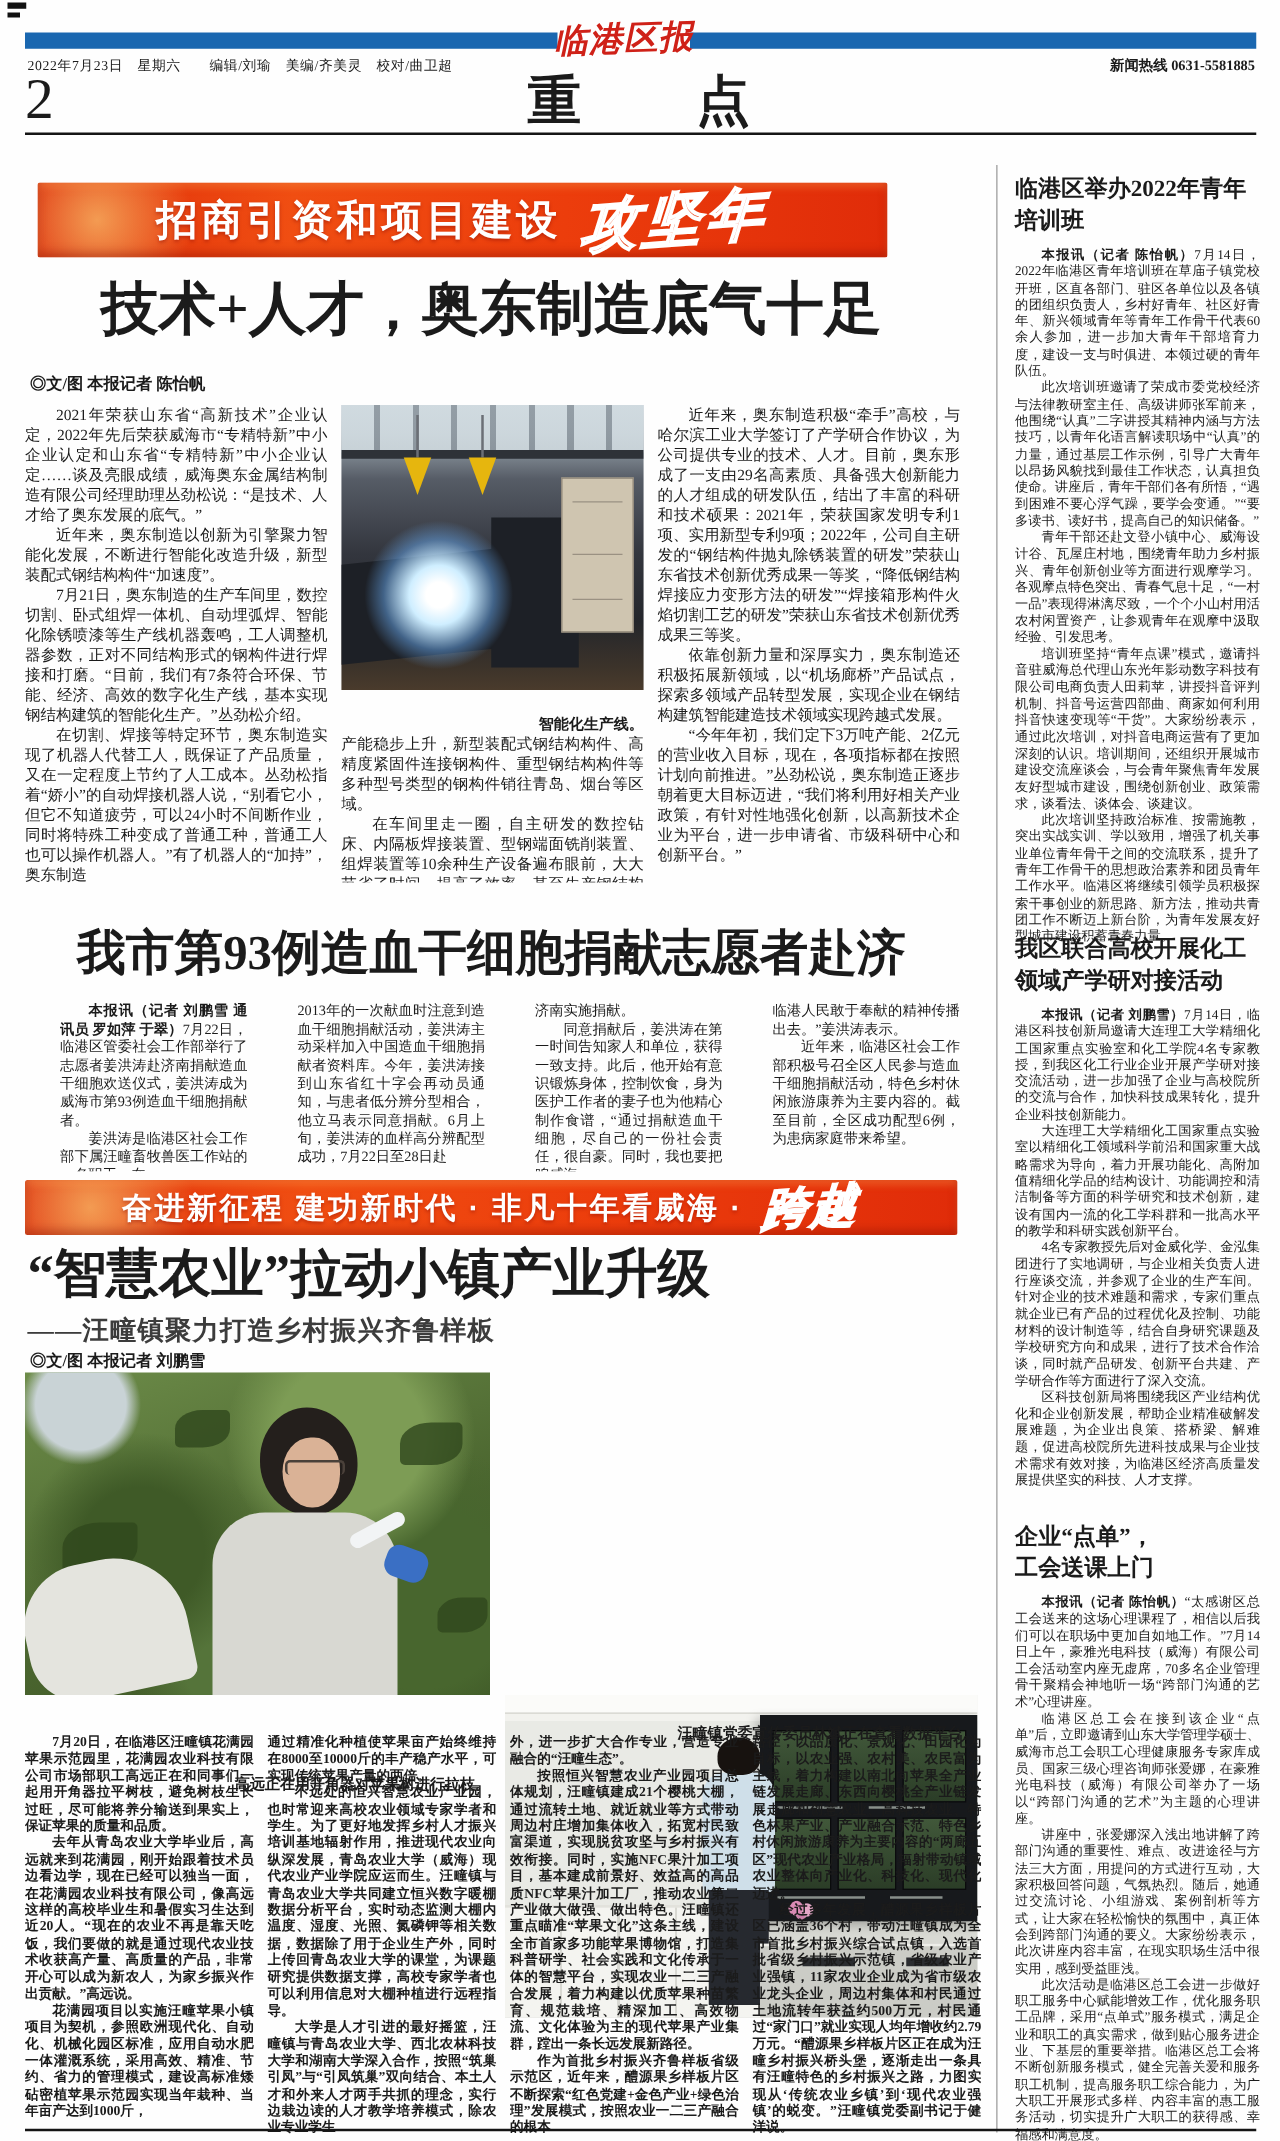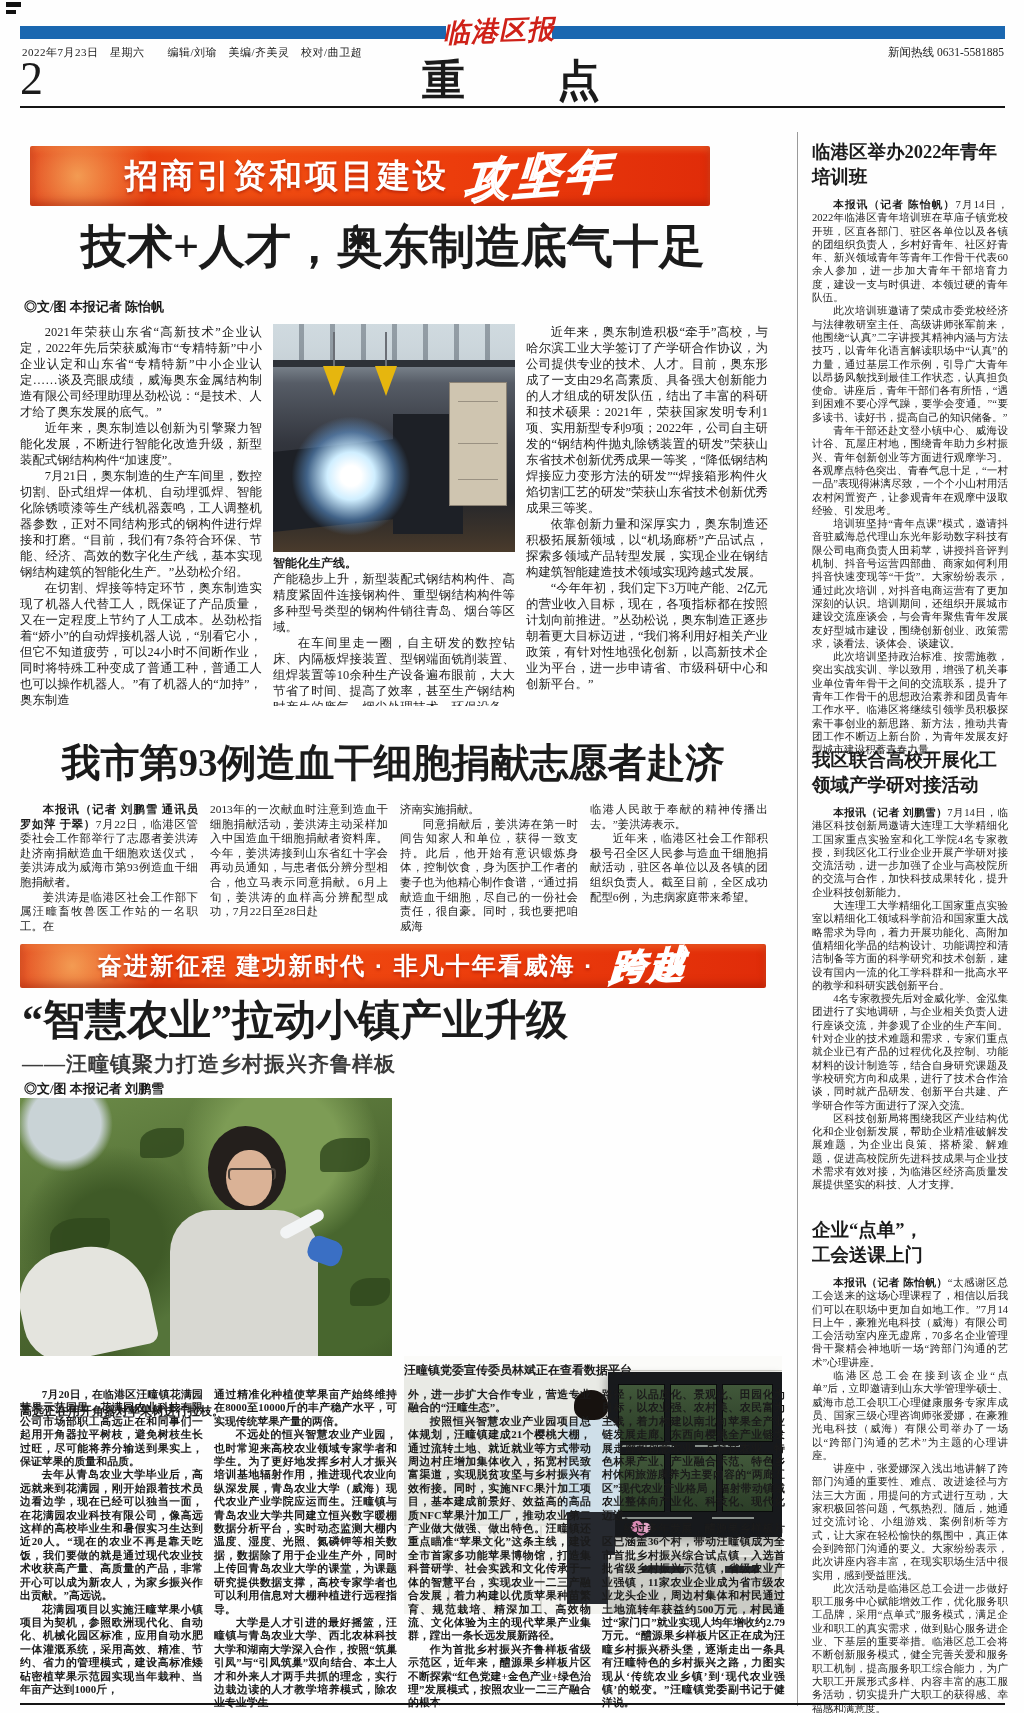--- a/index.html
+++ b/index.html
@@ -5,21 +5,21 @@
   html,body{margin:0;padding:0;background:#e8e8e8;}
   .page{position:relative;width:1024px;height:1713px;background:#fefefe;overflow:hidden;
         font-family:"Liberation Serif",serif;color:#1b1b1b;margin:0 auto;}
   .abs{position:absolute;}
   
   .fold-mark{background:#111;}
   .bluebar{background:var(--masthead_blue,#1a67b0);height:13px;}
   .paper-name{font-size:27px;font-weight:bold;font-style:italic;color:var(--masthead_red,#cf2118);
               text-align:center;transform:rotate(-2deg);letter-spacing:1px;}
   .dateline{font-size:11px;letter-spacing:.5px;}
-  .hotline{font-size:11.5px;font-weight:normal;}
+  .hotline{font-size:11.5px;font-weight:bold;}
   .pagenum{font-size:46px;line-height:46px;font-weight:400;}
   .section-title{font-size:43px;font-weight:bold;text-align:center;letter-spacing:2px;}
   .rule{background:#151515;}
   
   .banner{display:flex;align-items:center;justify-content:center;gap:16px;
           background:radial-gradient(circle at 7% 50%, rgba(255,225,130,.6), rgba(255,255,255,0) 12%),
                      linear-gradient(93deg,#dd2a09,var(--banner_red,#f04e12) 30%,#ec3d0c 62%,#e02c09);
           box-shadow:inset 0 -4px 8px rgba(120,10,0,.35), inset 0 4px 6px rgba(255,160,80,.35);
           border-radius:2px;font-family:"Liberation Sans",sans-serif;}
   .banner-label-1{font-size:33px;font-weight:bold;color:#fff;letter-spacing:3px;text-shadow:0 2px 3px rgba(120,0,0,.4);}
@@ -33,25 +33,25 @@
   .h-center{text-align:center;}
   .byline{font-size:13px;font-weight:bold;}
   .subhead{font-size:21px;font-weight:bold;color:#3c3c3c;letter-spacing:1px;}
   
   .cols{display:flex;}
   .col{text-align:justify;overflow:hidden;}
   .para{margin:0;text-indent:2em;}
   .para.flush{text-indent:0;}
   .a1 .col{width:242px;font-size:12.4px;line-height:16px;}
   .a1.cols{gap:11px;}
-  .a2 .col{width:178px;font-size:11.4px;line-height:14.6px;}
+  .a2 .col{width:178px;font-size:11.4px;line-height:14.6px;margin-left:28px;}
   .a2.cols{gap:12px;}
   .a3 .col{width:183px;font-size:10.9px;line-height:13.4px;}
   .a3.cols{gap:11px;font-weight:bold;}
-  .photo-cap{font-size:12px;font-weight:bold;text-align:left;padding-top:3px;}
+  .photo-cap{font-size:12px;font-weight:bold;text-align:right;padding-top:19px;}
   
   .sb{width:196px;}
   .sb-head{font-size:18.5px;font-weight:bold;line-height:25px;white-space:pre-line;}
   .sb-body{margin-top:8px;font-size:10.6px;line-height:13.3px;text-align:justify;}
   .vdivider{width:1px;background:#9a9a9a;}
   b{font-weight:bold;}
   
   .photo{position:relative;overflow:hidden;}
   .photo1{height:228px;background:linear-gradient(180deg,#b9c5cd 0%,#9fabb3 10%,#565c66 26%,#33363e 52%,#24262b 76%,#3c332a 92%,#4a3b2c 100%);}
   .p1-windows{position:absolute;top:0;left:0;right:0;height:38px;
@@ -166,21 +166,21 @@
     </div>
     <div class="col">
         <p class="para flush">2013年的一次献血时注意到造血干细胞捐献活动，姜洪涛主动采样加入中国造血干细胞捐献者资料库。今年，姜洪涛接到山东省红十字会再动员通知，与患者低分辨分型相合，他立马表示同意捐献。6月上旬，姜洪涛的血样高分辨配型成功，7月22日至28日赴</p>
       </div>
     <div class="col">
         <p class="para flush">济南实施捐献。</p>
         <p class="para">同意捐献后，姜洪涛在第一时间告知家人和单位，获得一致支持。此后，他开始有意识锻炼身体，控制饮食，身为医护工作者的妻子也为他精心制作食谱，“通过捐献造血干细胞，尽自己的一份社会责任，很自豪。同时，我也要把咱威海</p>
       </div>
     <div class="col">
         <p class="para flush">临港人民敢于奉献的精神传播出去。”姜洪涛表示。</p>
-        <p class="para">近年来，临港区社会工作部积极号召全区人民参与造血干细胞捐献活动，驻区各单位以及各镇的团组织负责人。截至目前，全区成功配型6例，为患病家庭带来希望。</p>
+        <p class="para">近年来，临港区社会工作部积极号召全区人民参与造血干细胞捐献活动，特色乡村休闲旅游康养为主要内容的。截至目前，全区成功配型6例，为患病家庭带来希望。</p>
       </div>
   </div>
 
   <div class="abs banner" style="left:20px;top:944px;width:746px;height:44px;">
     <span class="banner-label-2">奋进新征程 建功新时代 · 非凡十年看威海 ·</span>
     <span class="callig callig-2">跨越</span>
   </div>
   <div class="abs headline" style="left:22px;top:998px;width:746px;font-size:42px;">“智慧农业”拉动小镇产业升级</div>
   <div class="abs subhead" style="left:22px;top:1050px;">——汪疃镇聚力打造乡村振兴齐鲁样板</div>
   <div class="abs byline" style="left:24px;top:1080px;">◎文/图 本报记者 刘鹏雪</div>

